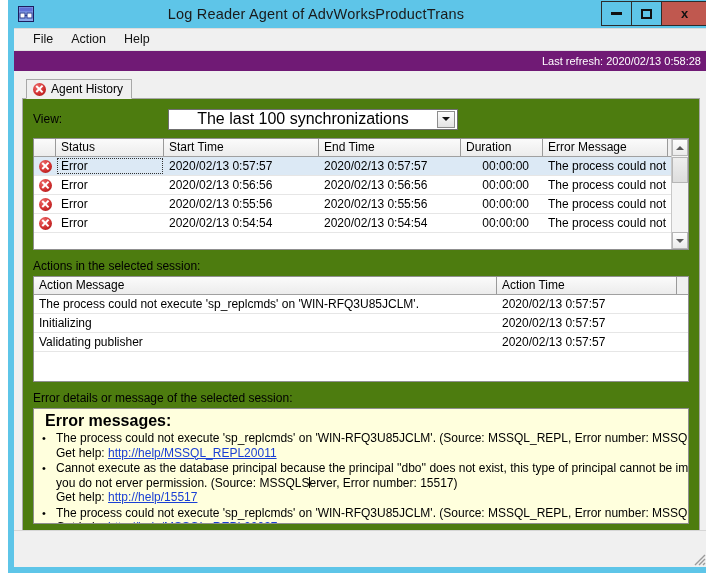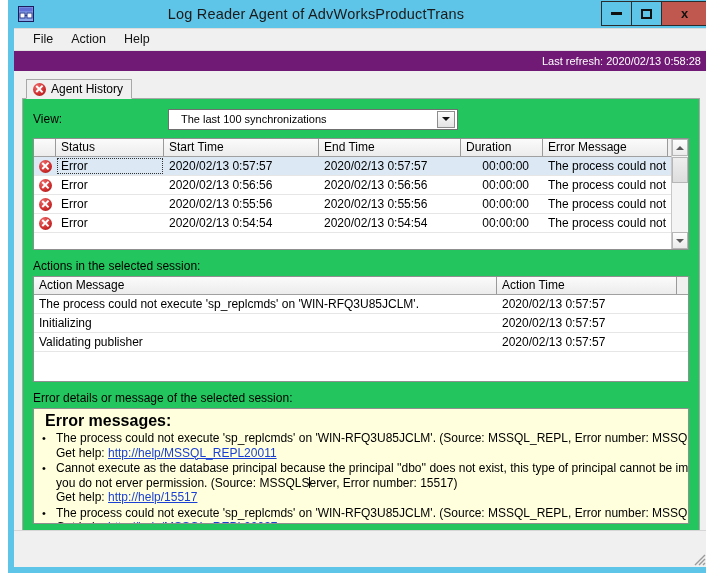--- a/index.html
+++ b/index.html
@@ -154,21 +154,21 @@
     left: 2.2px; top: 5.6px;
     width: 8.5px; height: 2px;
     background: #ffffff;
   }
   .err-icon::before { transform: rotate(45deg); }
   .err-icon::after  { transform: rotate(-45deg); }
 
   
   .panel {
     margin: 0 8px;
-    background: #22c55e;
+    background: #4d7c0f;
     border: 1px solid #a8a8a8;
     border-top: none;
     box-sizing: border-box;
     height: 457px;
     padding: 9px 10px 8px 10px;
     position: relative;
   }
 
   .row-view {
     display: flex;
@@ -182,25 +182,26 @@
     width: 290px;
     height: 21px;
     background: #ffffff;
     border: 1px solid #6f6f6f;
     box-sizing: border-box;
     display: flex;
     align-items: center;
     position: relative;
   }
   .combo-value {
-    padding-left: 12px;
-    font-size: 11px;
+    padding-left: 0;
+    font-size: 16px;
     flex: 1;
     white-space: nowrap;
     overflow: hidden;
+    text-align: center;
   }
   .combo-btn {
     width: 18px; height: 17px;
     margin-right: 2px;
     background: linear-gradient(#fdfdfd, #e3e3e3);
     border: 1px solid #8d8d8d;
     box-sizing: border-box;
     display: flex; align-items: center; justify-content: center;
   }
   .caret-down {

